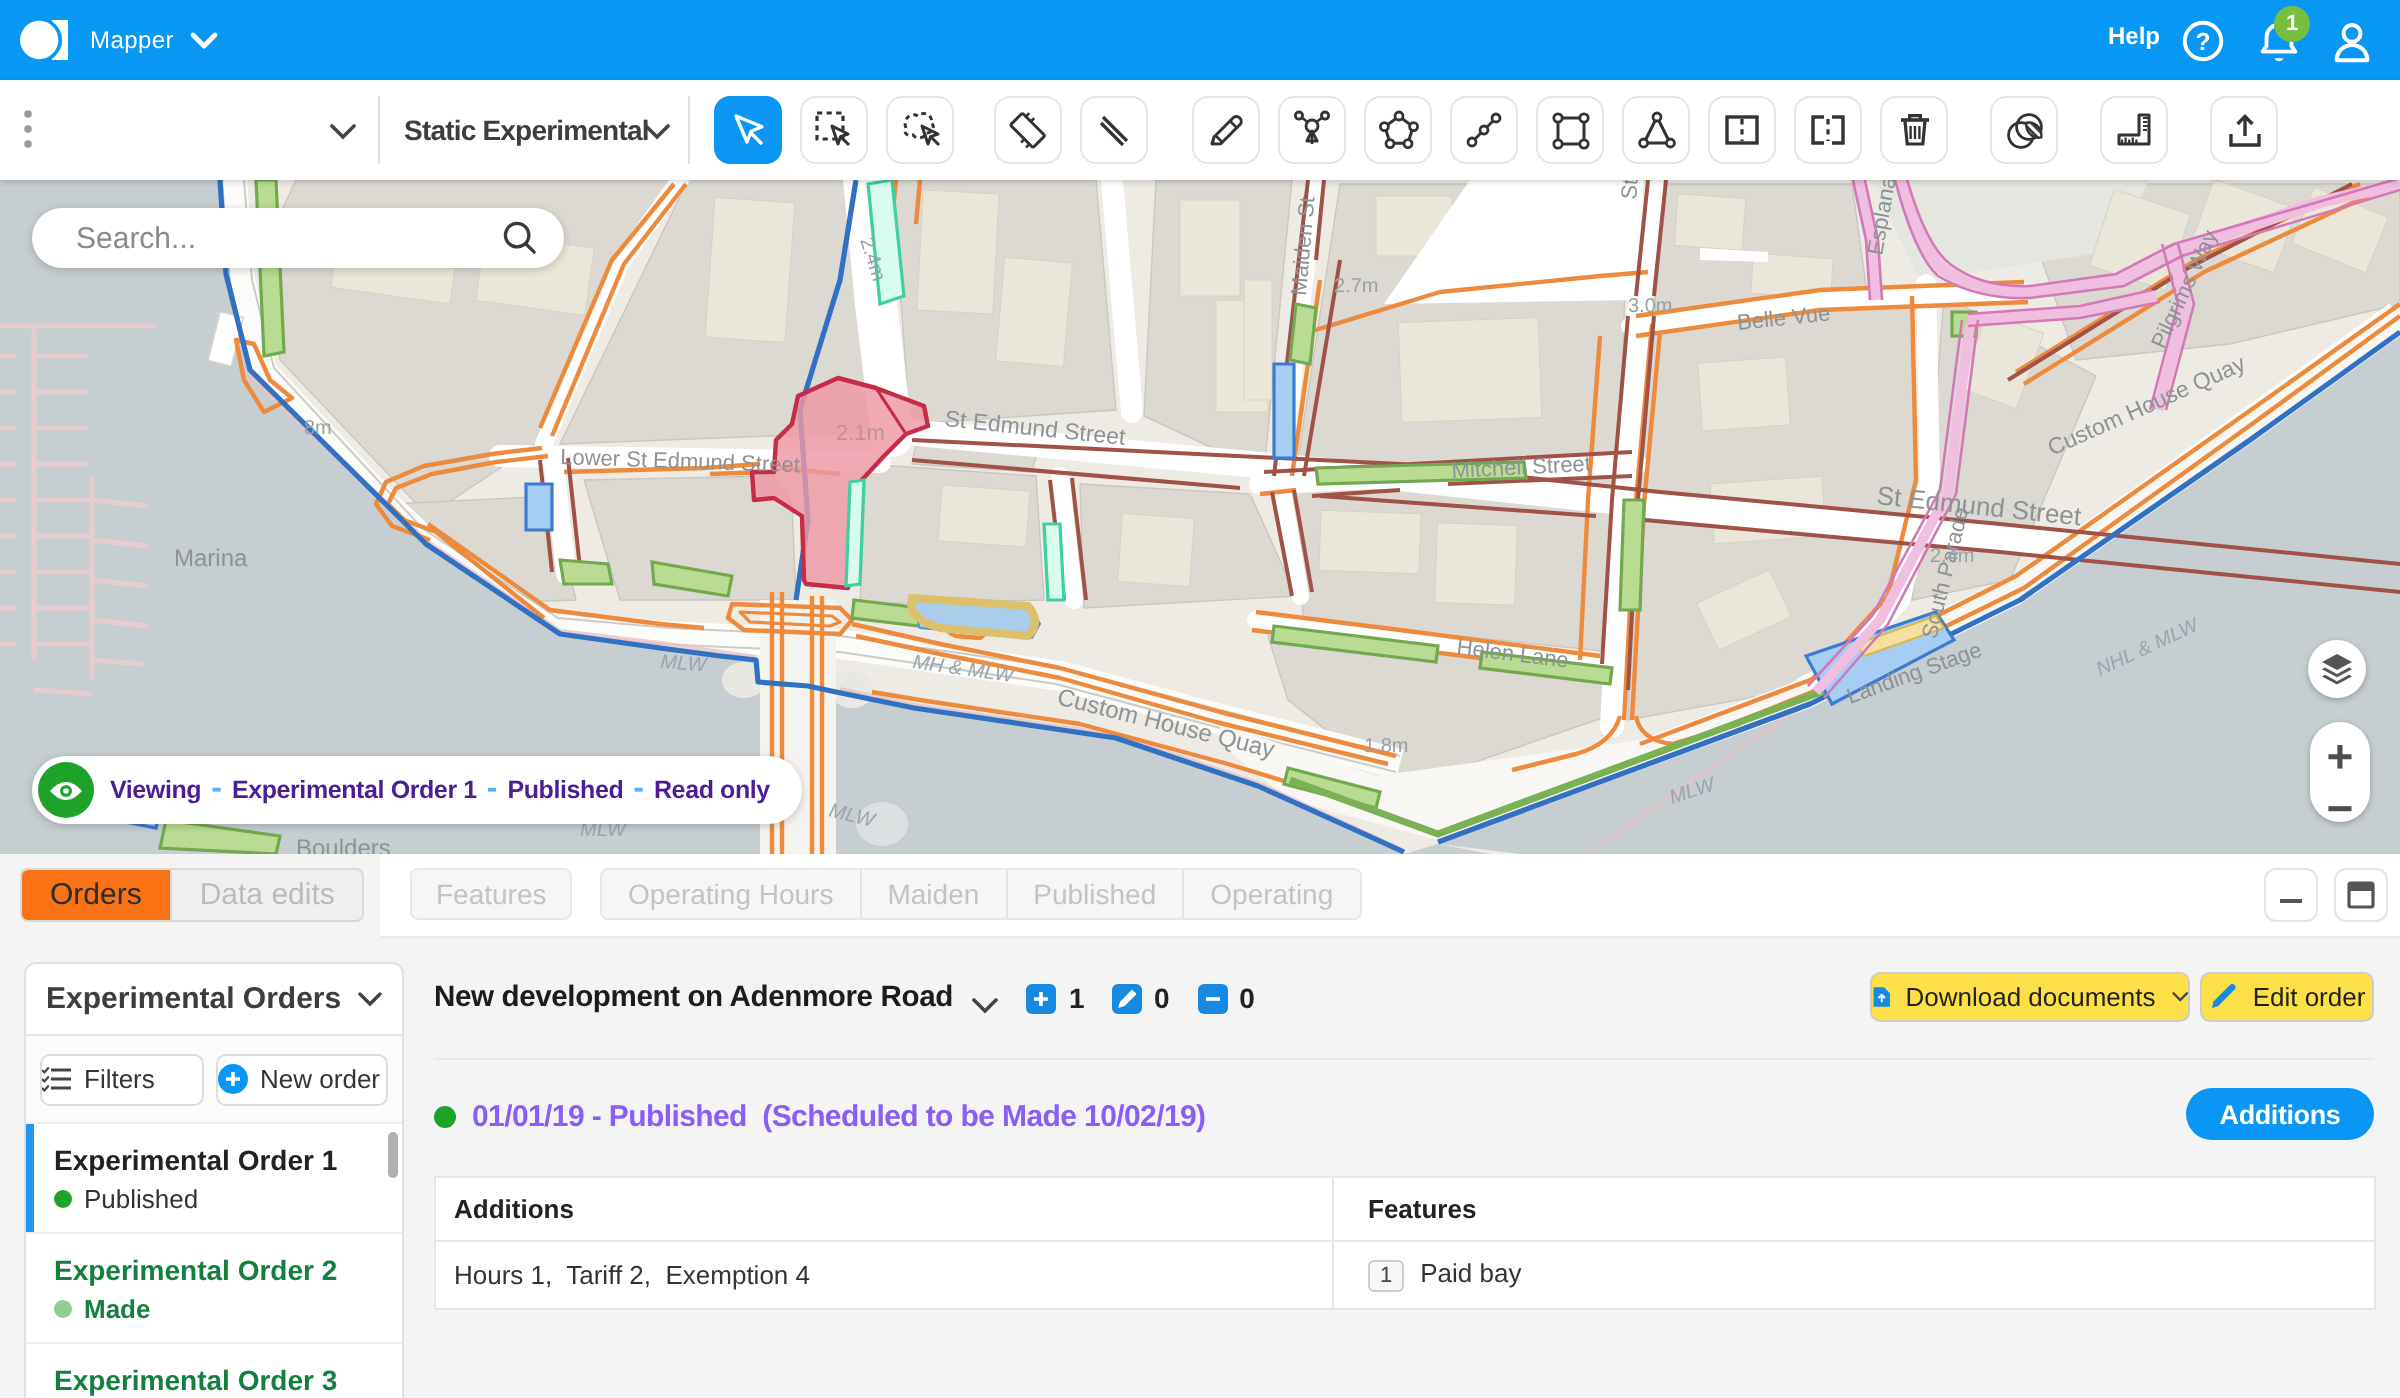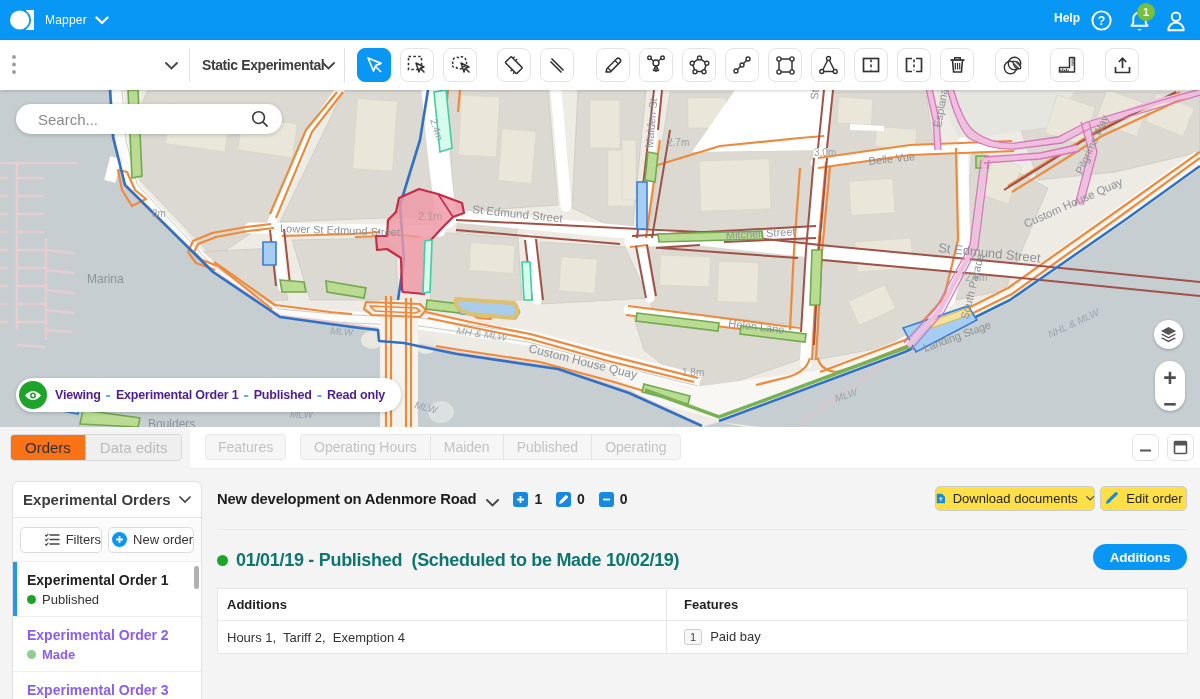--- a/index.html
+++ b/index.html
@@ -28,25 +28,25 @@
 .seg .s1{padding:0 14px;background:#f97316;color:#2d2d2d;font-size:15px;display:flex;align-items:center;border-right:1px solid #d9d9d9}
 .seg .s2{padding:0 14px;color:#bbbbbb;font-size:15px;display:flex;align-items:center}
 .ftab{position:absolute;top:7px;height:26px;border:1px solid #e8e8e8;border-radius:4px;background:#f6f6f6;color:#c3c3c7;font-size:14px;display:flex;align-items:center}
 .fgroup{position:absolute;left:300px;top:7px;height:26px;border:1px solid #e8e8e8;border-radius:4px;background:#f6f6f6;color:#c3c3c7;font-size:14px;display:flex;align-items:center}
 .fgroup div{padding:0 13px;height:100%;display:flex;align-items:center}
 .fgroup div+div{border-left:1px solid #e2e2e2}
 .minbtn{position:absolute;top:7px;width:27px;height:27px;border:1px solid #e3e3e3;border-radius:6px;background:#fff;display:flex;align-items:center;justify-content:center}
 .sidebar{position:absolute;left:12px;top:54px;width:190px;height:218px;background:#fff;border:1px solid #e0e0e0;border-radius:6px 6px 0 0;border-bottom:none}
 .sbhead{height:36px;display:flex;align-items:center;justify-content:center;font-size:15px;font-weight:bold;color:#3d3d3d;border-bottom:1px solid #e4e4e4}
 .sbbtns{height:44px;display:flex;align-items:center;padding:0 7px;gap:6px;background:#fbfbfb;border-bottom:1px solid #eee}
-.sbtn{height:26px;border:1px solid #dcdcdc;border-radius:5px;background:#fff;display:flex;align-items:center;justify-content:flex-end;font-size:13px;color:#333;white-space:nowrap}
+.sbtn{height:26px;border:1px solid #dcdcdc;border-radius:5px;background:#fff;display:flex;align-items:center;justify-content:flex-start;font-size:13px;color:#333;white-space:nowrap}
 .orditem{position:relative;padding:10px 0 9px 14px;border-bottom:1px solid #eee}
 .orditem .t1{font-size:14px;font-weight:bold;color:#222}
 .orditem .t2{font-size:13px;color:#333;margin-top:4px;display:flex;align-items:center}
-.orditem.dim .t1,.orditem.dim .t2{color:#8b5cf6;font-weight:bold}
+.orditem.dim .t1,.orditem.dim .t2{color:#15803d;font-weight:bold}
 .dot{display:inline-block;width:9px;height:9px;border-radius:50%;margin-right:6px}
 .selbar{position:absolute;left:0;top:0;width:4px;height:100%;background:#2196f3}
 .main{position:absolute;left:216px;top:54px;width:984px;height:218px}
 .mtitle{font-size:14.8px;font-weight:bold;color:#1c1c1c;display:flex;align-items:flex-end;letter-spacing:-0.2px}
 .cnt{display:inline-flex;align-items:center;margin-left:14px;font-size:14px;color:#222}
 .badge{width:15px;height:15px;border-radius:3px;background:#1789e0;color:#fff;display:inline-flex;align-items:center;justify-content:center;margin-right:6px;font-size:12px}
 .obtn{height:25px;border:1px solid #ccc;border-radius:5px;background:#fde047;display:inline-flex;align-items:center;font-size:13px;color:#222;white-space:nowrap}
 .addbtn{position:absolute;right:0;top:0;width:94px;height:26px;border-radius:13px;background:#0a96f5;color:#fff;font-size:13.5px;display:flex;align-items:center;justify-content:center;font-weight:bold;letter-spacing:-0.2px}
 table.ft{border-collapse:collapse;width:971px;background:#fff;font-size:13px;color:#333}
 table.ft th{border:1px solid #e6e6e6;text-align:left;font-size:13px;color:#222;padding:8px 9px;font-weight:bold}
@@ -605,21 +605,21 @@
       <svg width="11" height="7" viewBox="0 0 11 7" style="margin-left:8px">
           <path d="M1 1 L5.5 5.5 L10 1" stroke="#444" stroke-width="1.6" fill="none" stroke-linecap="round"></path>
         </svg>
     </div>
     <div class="obtn" style="position:absolute;left:884px;top:5px;width:87px;justify-content:center">
       <svg width="15" height="15" viewBox="0 0 15 15" style="margin-right:7px">
           <path d="M2 13 l.7-3.2 L11 1.5 a1.6 1.6 0 0 1 2.3 2.3 L5 12.1 z" fill="#1789e0"></path>
         </svg>Edit order
     </div>
     <div style="position:absolute;left:1px;right:13px;top:48px;border-top:1px solid #e8e8e8"></div>
-    <div style="position:absolute;left:1px;top:69px;display:flex;align-items:center;font-size:18px;font-weight:bold;color:#0f766e;letter-spacing:-0.3px">
+    <div style="position:absolute;left:1px;top:69px;display:flex;align-items:center;font-size:15px;font-weight:bold;color:#8b5cf6;letter-spacing:-0.3px">
       <span class="dot" style="width:11px;height:11px;background:#1ea32a;margin-right:8px"></span>01/01/19 - Published&nbsp; (Scheduled to be Made 10/02/19)
     </div>
     <div class="addbtn" style="top:63px;right:13px">Additions</div>
     <table class="ft" style="position:absolute;left:1px;top:107px">
       <tbody>
           <tr>
             <th style="width:449px">Additions</th>
             <th style="padding-left:17px">Features</th>
           </tr>
       <tr>

